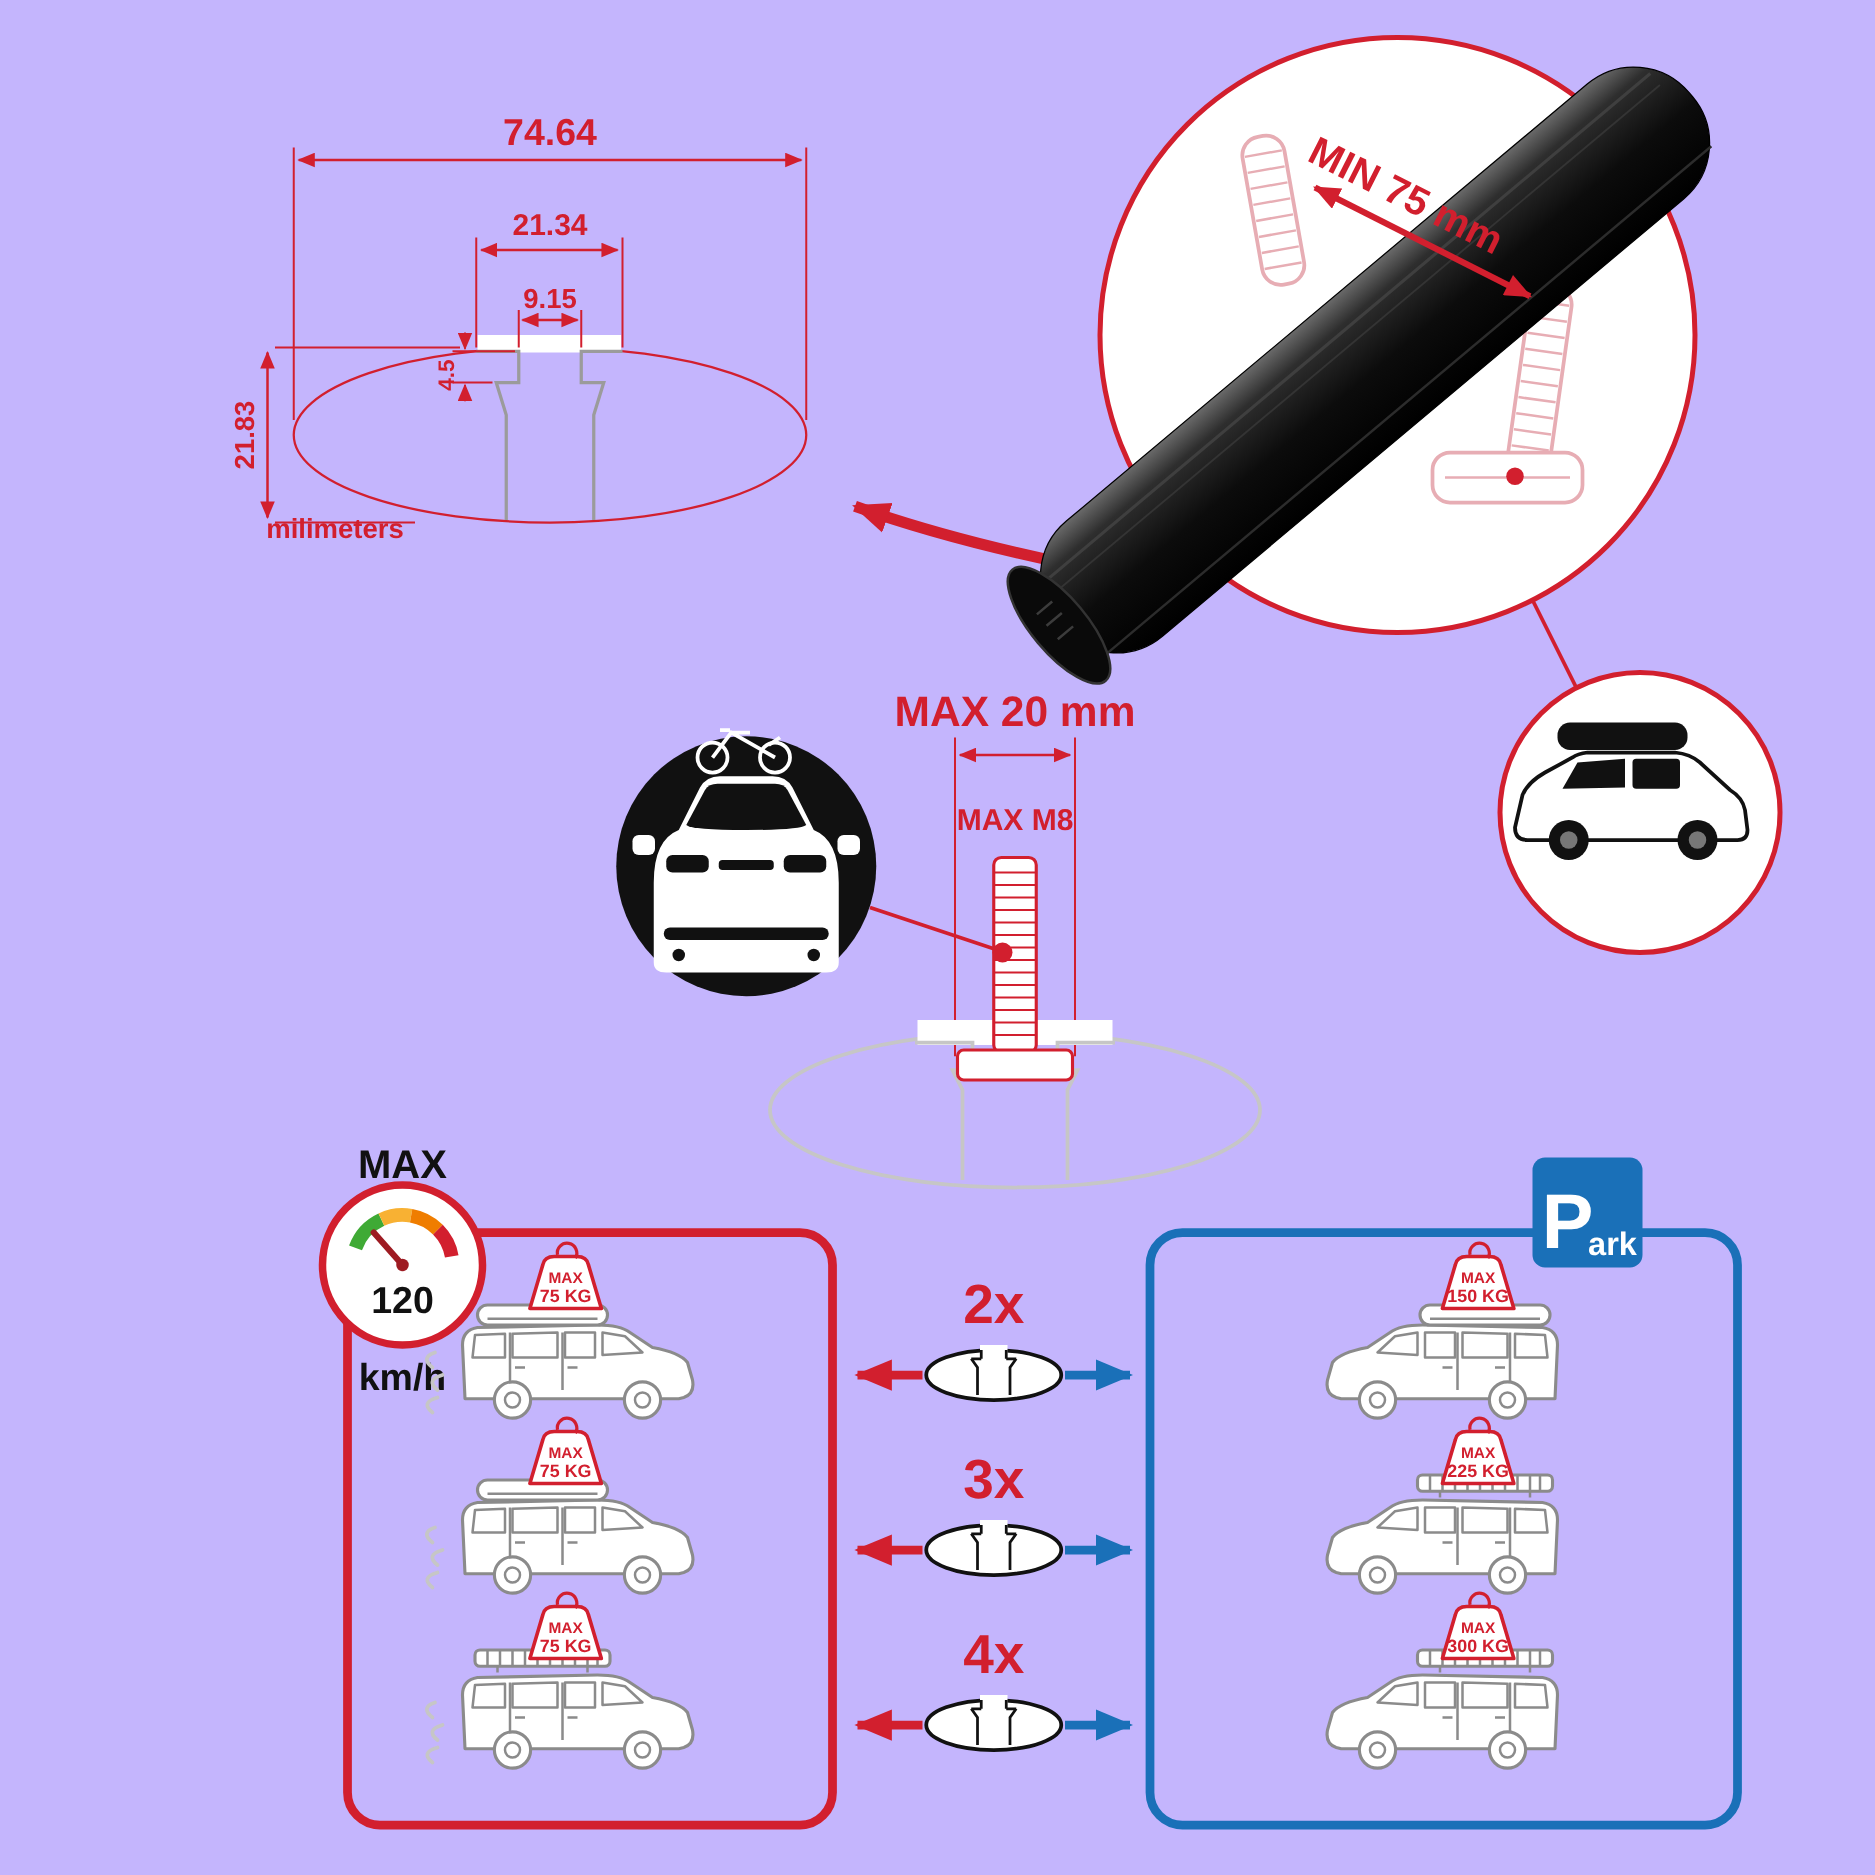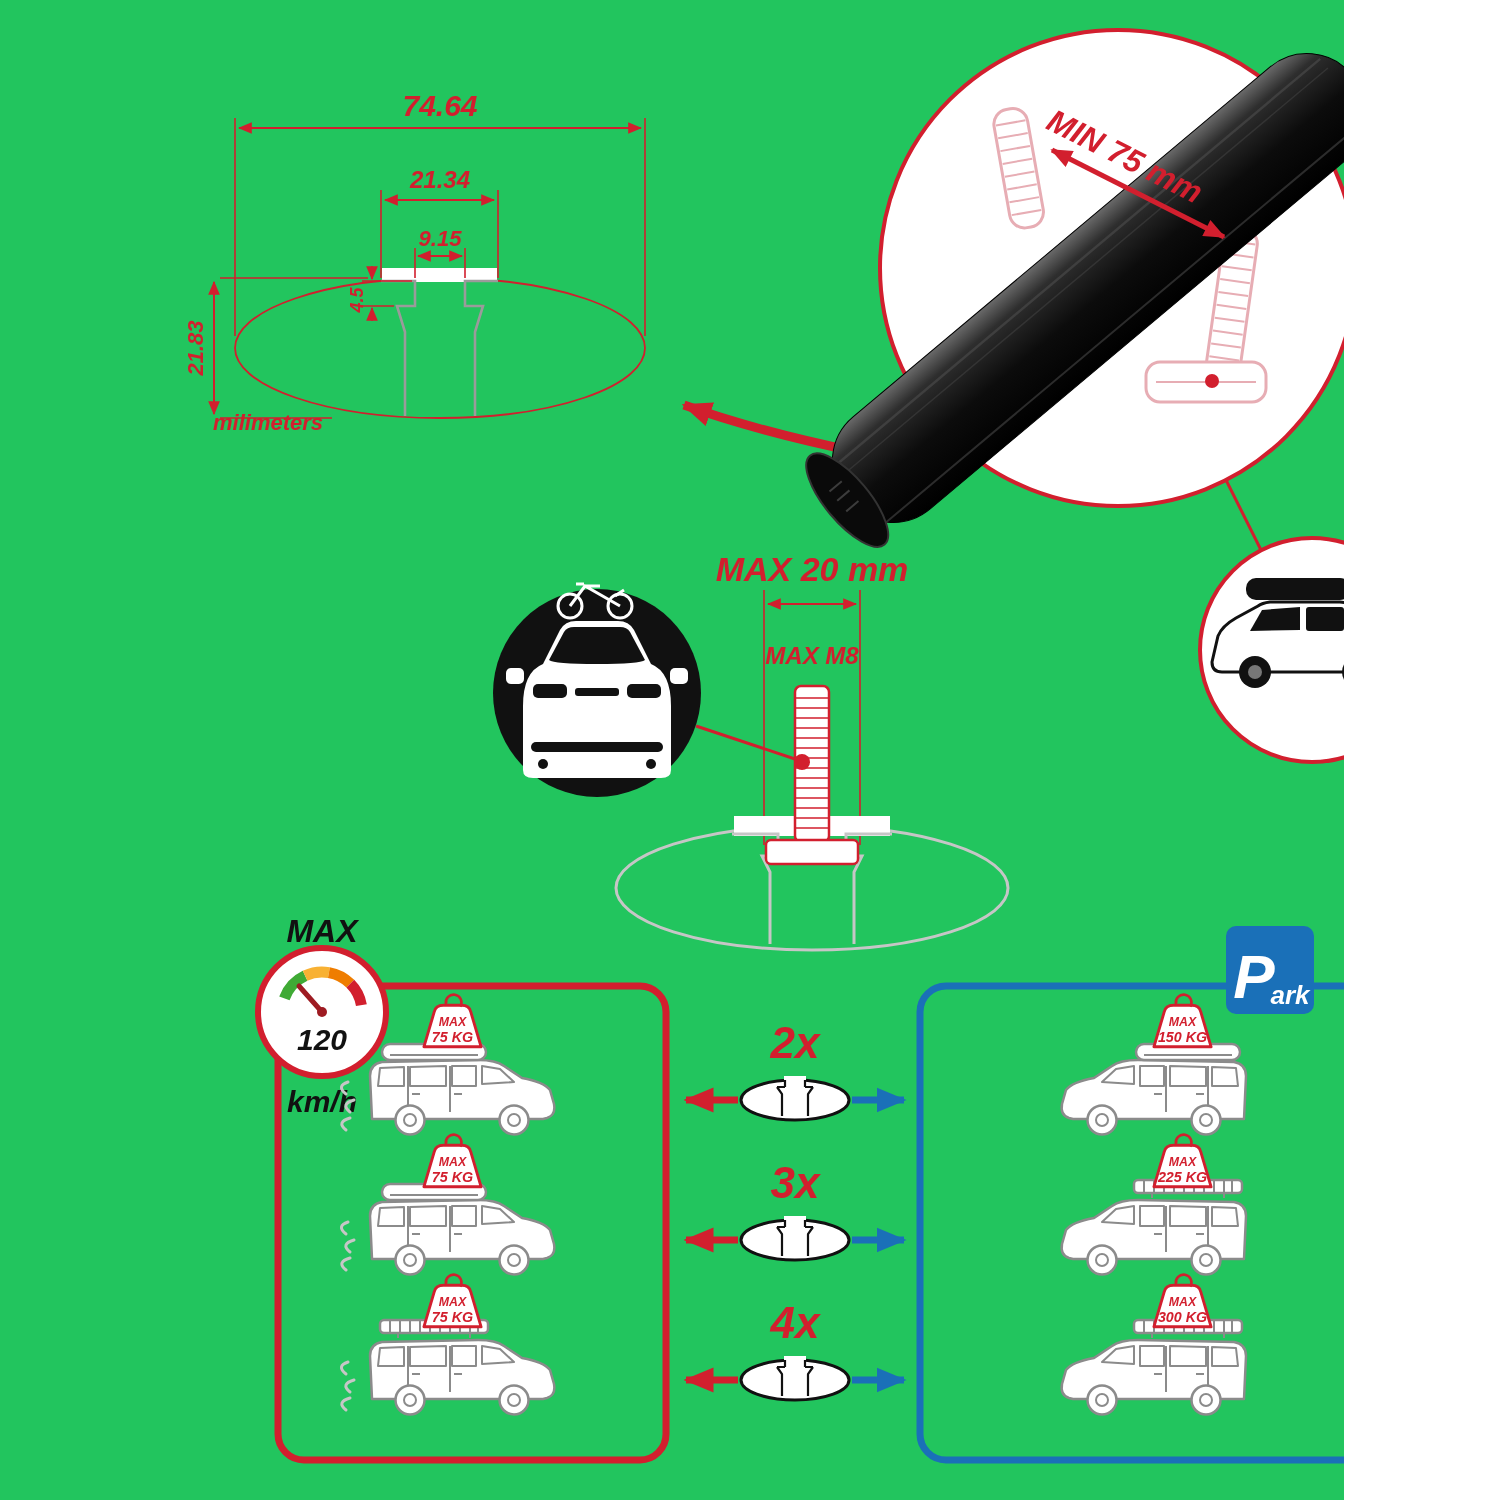--- a/index.html
+++ b/index.html
@@ -1,17 +1,17 @@
 <!DOCTYPE html>
 <html><head>
 <meta charset="utf-8">
 <style>
   html,body{margin:0;padding:0;background:#fff;}
-  .canvas{position:relative;width:1344px;height:1500px;background:#22c55e;overflow:hidden;
-          font-family:"Liberation Sans","DejaVu Sans",sans-serif;font-style:italic;}
+  .canvas{position:relative;width:1500px;height:1500px;background:#c4b5fd;overflow:hidden;
+          font-family:"Liberation Sans","DejaVu Sans",sans-serif;}
   svg{position:absolute;left:0;top:0;}
   text{font-family:"Liberation Sans","DejaVu Sans",sans-serif;}
   .t-red{fill:#d21f2e;font-weight:bold;}
   .t-black{fill:#111;font-weight:bold;}
   .t-white{fill:#fff;font-weight:bold;}
   .dim{stroke:#d21f2e;stroke-width:2;fill:none;}
   .dim-thin{stroke:#d21f2e;stroke-width:1.6;fill:none;}
   .ghost{stroke:#c6c6c6;stroke-width:3;fill:none;}
   .slotline{stroke:#9b9b9b;stroke-width:2.6;fill:none;}
   .pink{stroke:#e7adb4;stroke-width:3;fill:#fff;}

